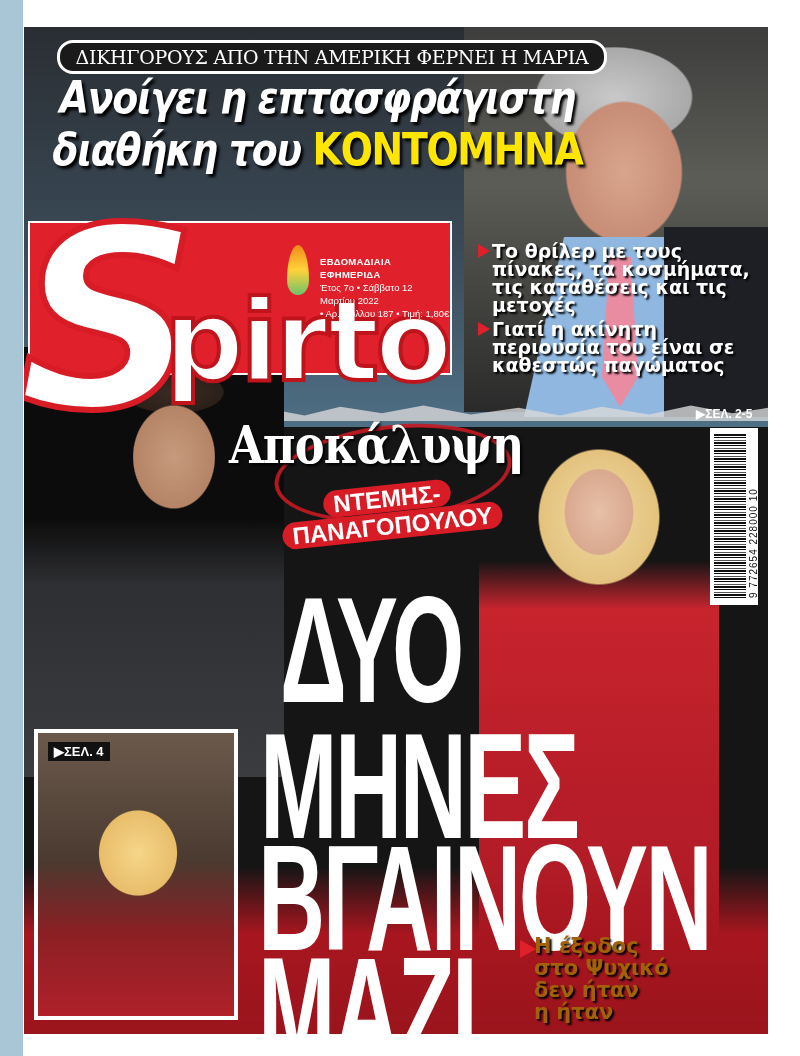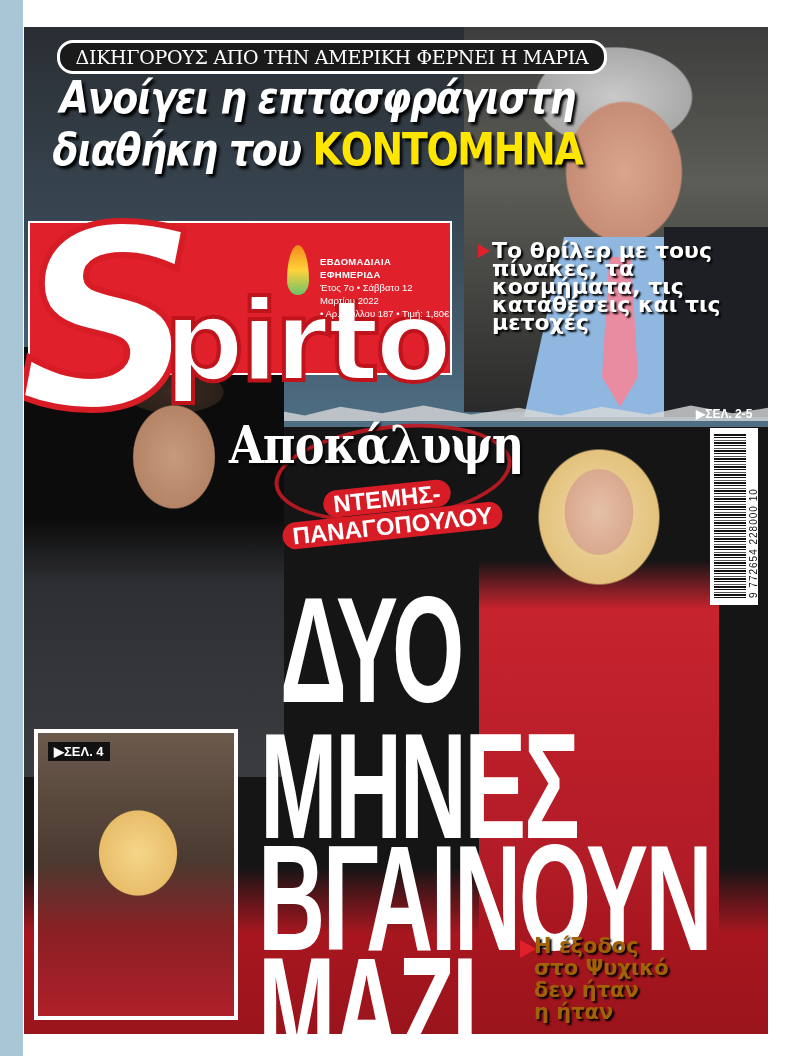--- a/index.html
+++ b/index.html
@@ -25,21 +25,21 @@
 
   
   .logo-box{position:absolute;left:4px;top:194px;width:420px;height:150px;background:#e0212b;border:2px solid #fff;}
   .logo-S{position:absolute;left:-6px;top:168px;font-family:"DejaVu Sans",sans-serif;font-weight:bold;font-size:250px;line-height:250px;color:#ffffff;-webkit-text-stroke:6px #d81c26;font-style:italic;}
   .logo-rest{position:absolute;left:140px;top:258px;font-family:"DejaVu Sans",sans-serif;font-weight:bold;font-size:112px;line-height:112px;color:#ffffff;-webkit-text-stroke:4px #c0141d;letter-spacing:-4px;}
   .flame{position:absolute;left:263px;top:218px;width:22px;height:50px;background:linear-gradient(180deg,#f28a1a 0%,#ffd23a 50%,#6fc26a 100%);border-radius:50% 50% 45% 45%/70% 70% 30% 30%;}
   .logo-meta{position:absolute;left:296px;top:228px;width:130px;color:#fff;font-size:9.5px;line-height:13px;}
   .logo-meta .m1{font-weight:bold;letter-spacing:0.3px;}
 
   
-  .bullets{position:absolute;left:454px;top:215px;width:290px;color:#fff;font-family:"DejaVu Sans",sans-serif;font-weight:bold;font-size:22px;line-height:18px;text-shadow:2px 2px 2px #000;}
+  .bullets{position:absolute;left:454px;top:215px;width:290px;color:#fff;font-family:"DejaVu Sans",sans-serif;font-weight:bold;font-size:19px;line-height:18px;text-shadow:2px 2px 2px #000;}
   .bullet{position:relative;padding-left:14px;margin-bottom:6px;}
   .bullet .tri{position:absolute;left:0;top:2px;width:0;height:0;border-top:7px solid transparent;border-bottom:7px solid transparent;border-left:12px solid #e0212b;}
   .page-ref-1{position:absolute;left:672px;top:380px;color:#fff;font-weight:bold;font-size:12px;text-align:center;}
 
   
   .apokalypsi{position:absolute;left:205px;top:388px;color:#fff;font-family:"DejaVu Serif",serif;font-weight:bold;font-size:52px;line-height:60px;letter-spacing:-1px;text-shadow:2px 2px 3px #000;transform:scaleX(0.86);transform-origin:left top;}
   .red-scribble{position:absolute;left:250px;top:398px;width:230px;height:88px;border:4px solid #c41a22;border-radius:50%;transform:rotate(-6deg);opacity:.9;}
   .names-pill{position:absolute;left:258px;top:458px;width:210px;color:#fff;font-weight:bold;font-size:24px;line-height:27px;text-align:center;}
   .names-pill span{display:inline-block;background:#d81c26;border-radius:14px;padding:0 10px;transform:rotate(-6deg);}
 
@@ -90,20 +90,21 @@
   <div class="logo-rest">pirto</div>
   <div class="flame"></div>
   <div class="logo-meta">
     <div class="m1">ΕΒΔΟΜΑΔΙΑΙΑ ΕΦΗΜΕΡΙΔΑ</div>
     <div>Έτος 7ο • Σάββατο 12 Μαρτίου 2022</div>
     <div>• Αρ. Φύλλου 187 • Τιμή: 1,80€</div>
   </div>
 
   <div class="bullets">
     <div class="bullet"><span class="tri"></span><span>Το θρίλερ με τους πίνακες, τα κοσμήματα, τις καταθέσεις και τις μετοχές</span></div>
+    <div class="bullet"><span class="tri"></span><span>Γιατί η ακίνητη περιουσία του είναι σε καθεστώς παγώματος</span></div>
   </div>
   <div class="page-ref-1">▶ΣΕΛ. 2-5</div>
 
   <div class="red-scribble"></div>
   <div class="apokalypsi">Αποκάλυψη</div>
   <div class="names-pill">
     <span>ΝΤΕΜΗΣ-</span><br>
     <span>ΠΑΝΑΓΟΠΟΥΛΟΥ</span>
   </div>
 

